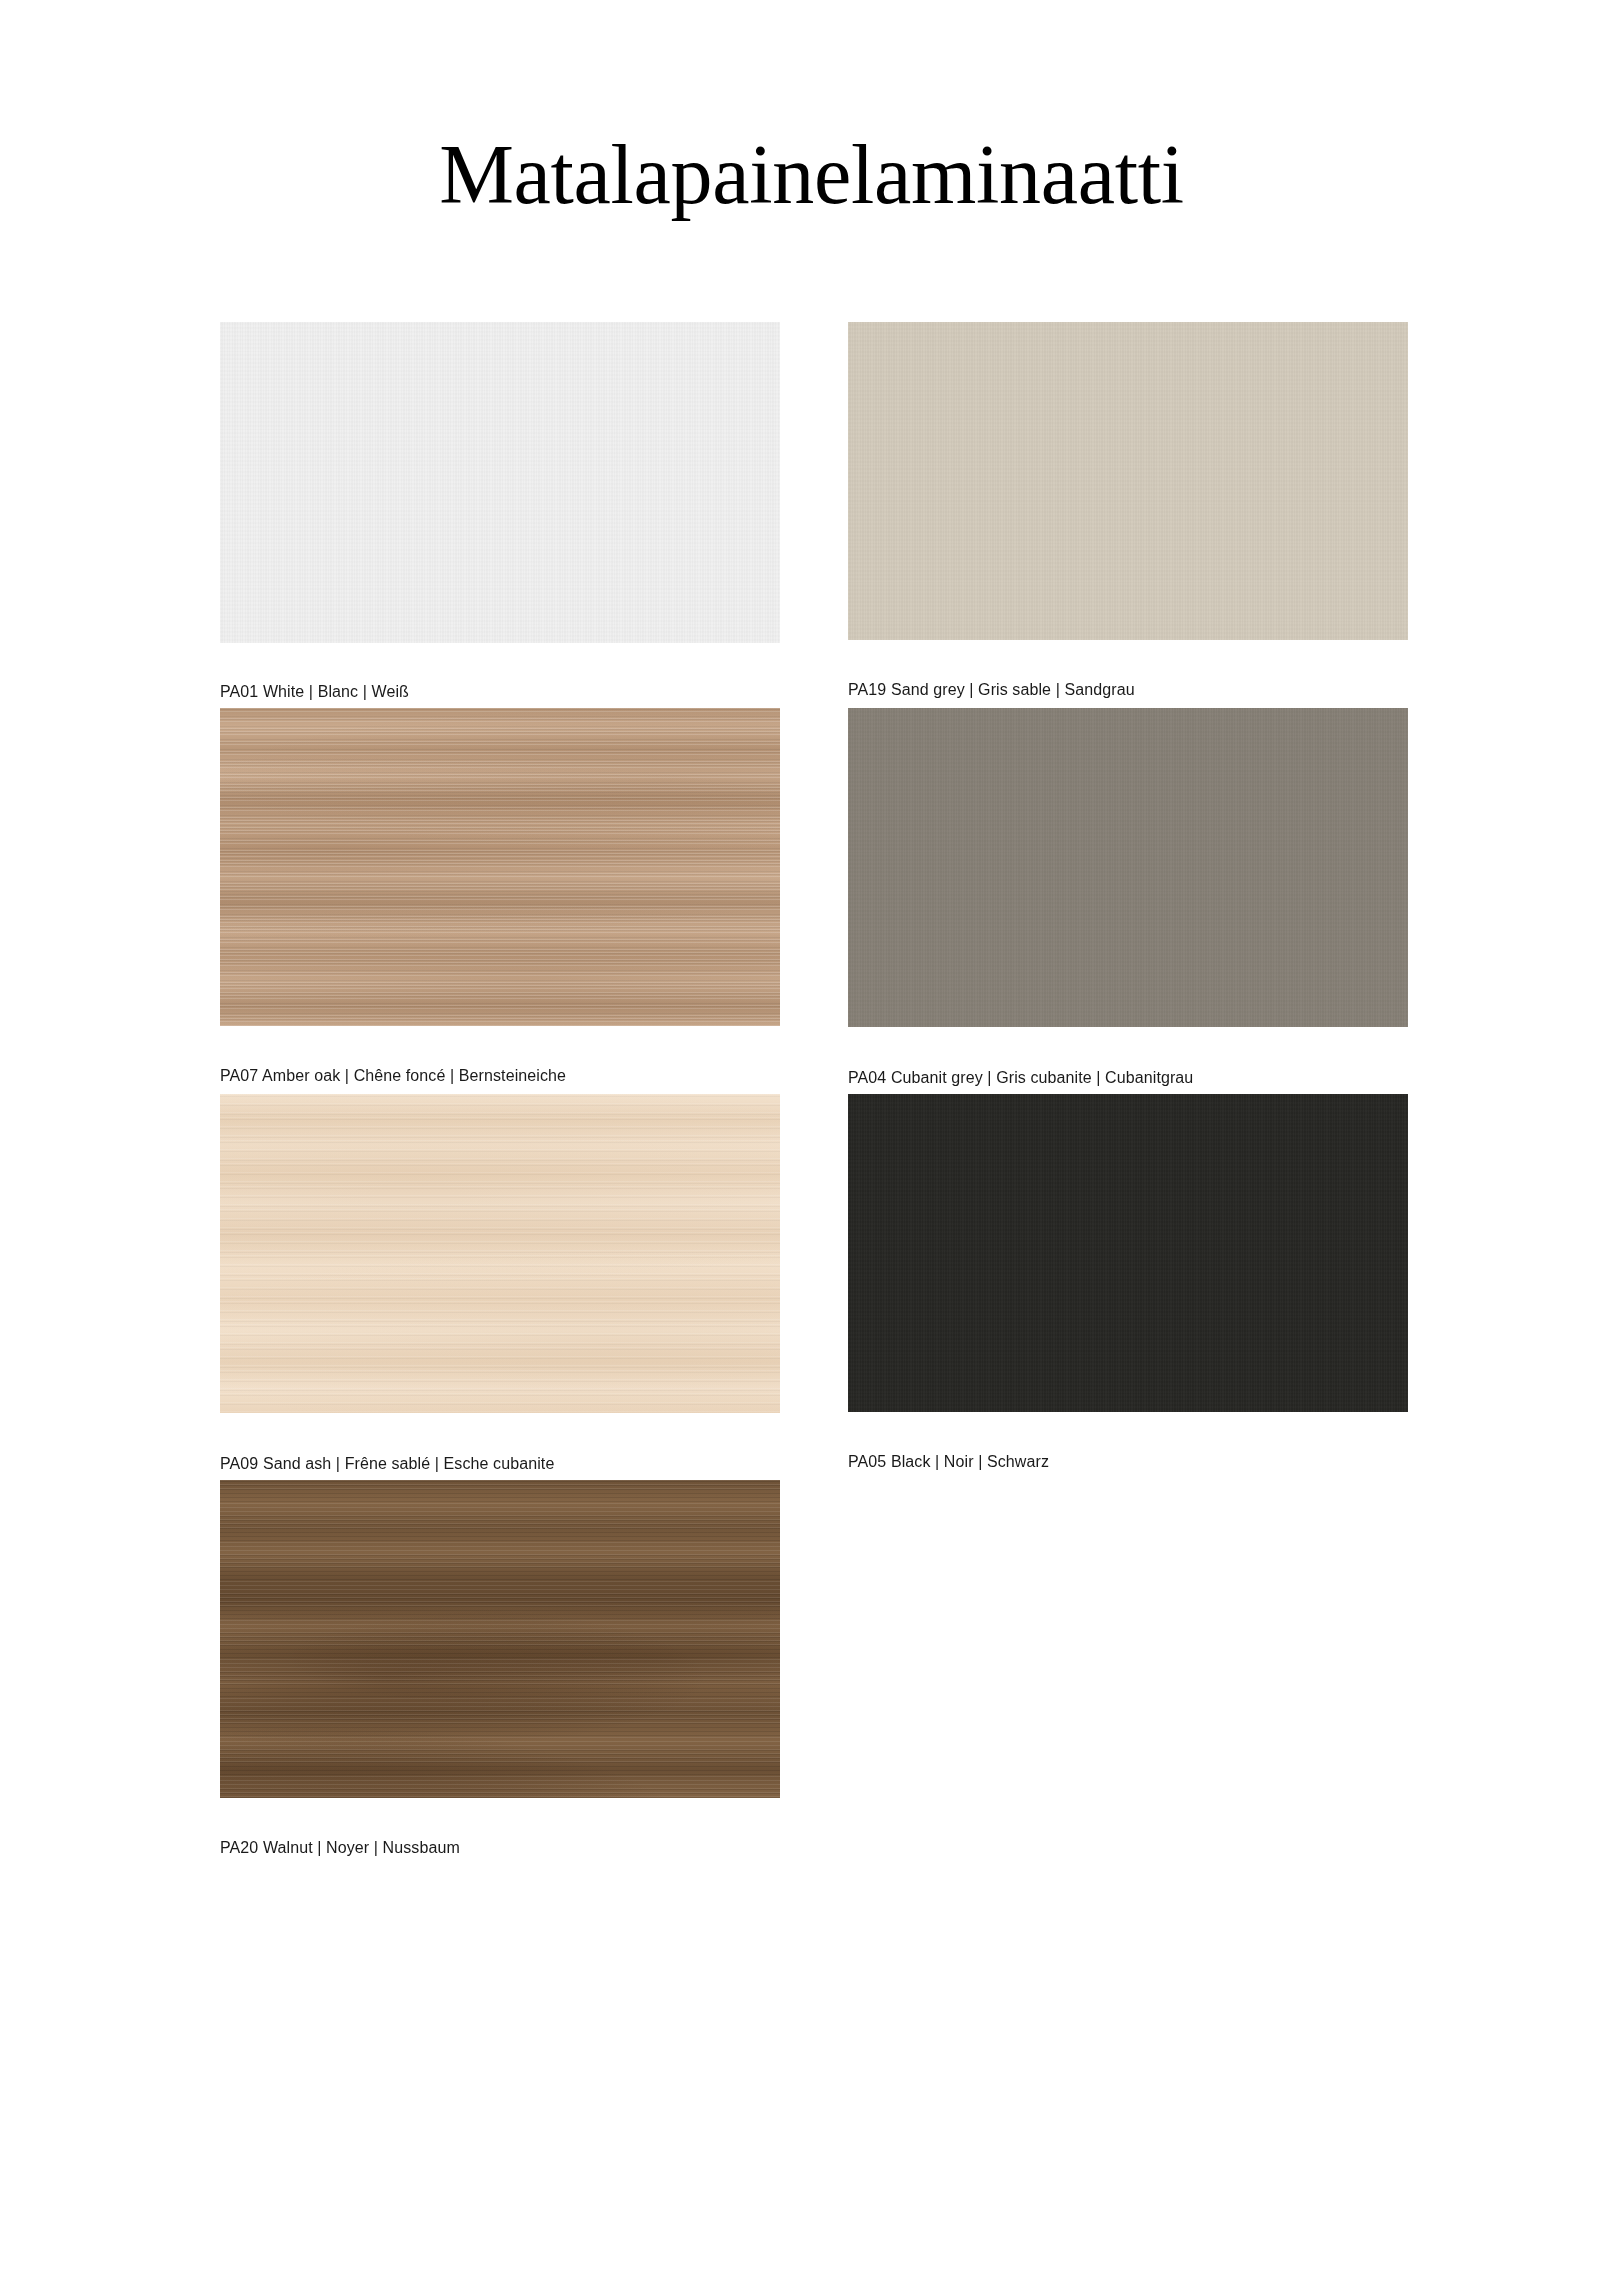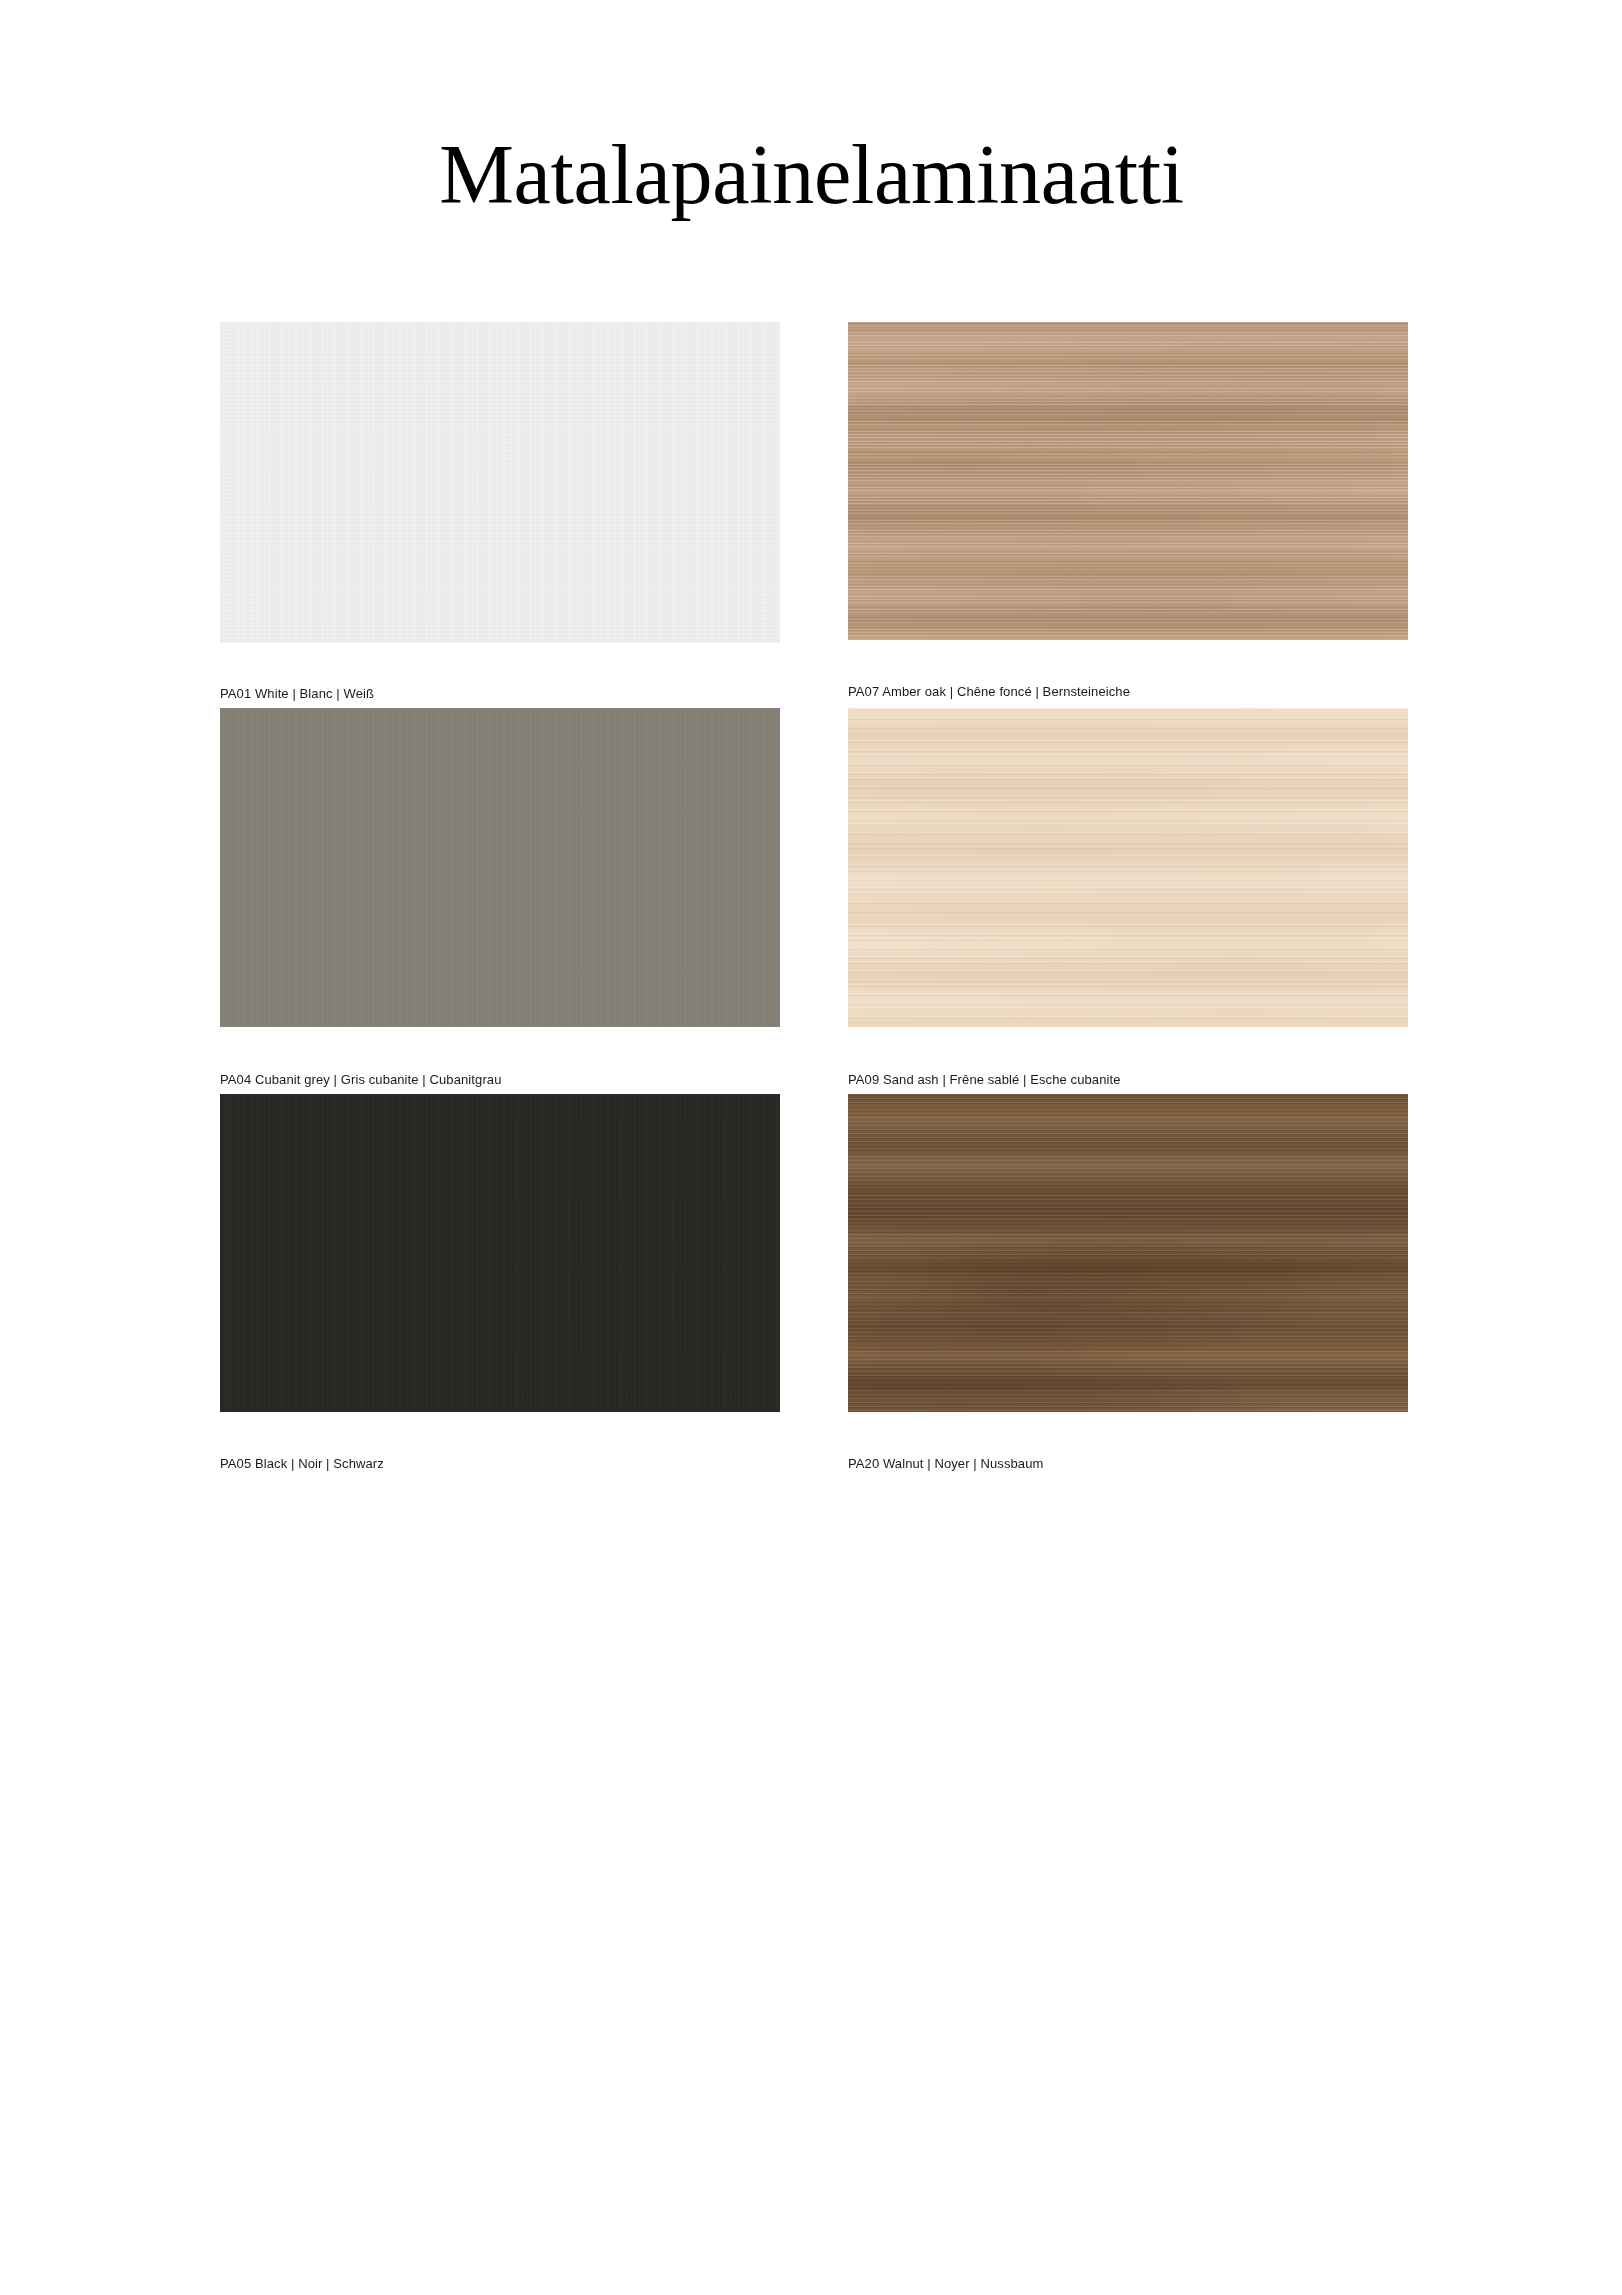--- a/index.html
+++ b/index.html
@@ -61,21 +61,21 @@
   }
   .chip-h-490 { height: 321px; }
   .chip-h-486 { height: 318px; }
   .chip-h-488 { height: 319px; }
 
   .swatch-caption {
     position: absolute;
     left: 0;
     bottom: 0;
     font-family: "Liberation Sans", sans-serif;
-    font-size: 13px;
+    font-size: 16px;
     font-weight: 400;
     letter-spacing: 0.1px;
     color: #1a1a1a;
     white-space: nowrap;
     line-height: 1;
   }
 
   
   .grain, .grain2, .grain3 {
     position: absolute;
@@ -244,20 +244,26 @@
 <div id="swatch-grid">
 
   <div class="swatch-card tall">
     <div class="swatch-chip chip-h-490" style="background-color:#f0f0f0;">
       <div class="matte"></div>
     </div>
     <div class="swatch-caption">PA01 White | Blanc | Weiß</div>
   </div>
 
 
+  <div class="swatch-card short">
+    <div class="swatch-chip chip-h-486" style="background-color:#d2cabb;">
+      <div class="matte"></div>
+    </div>
+    <div class="swatch-caption">PA19 Sand grey | Gris sable | Sandgrau</div>
+  </div>
 
   <div class="swatch-card short">
     <div class="swatch-chip chip-h-486" style="background-color:#c3a183;">
       <div class="grain band-amber"></div>
       <div class="grain2 arc-amber"></div>
       <div class="grain3 grain-fine"></div>
     </div>
     <div class="swatch-caption">PA07 Amber oak | Chêne foncé | Bernsteineiche</div>
   </div>
 

